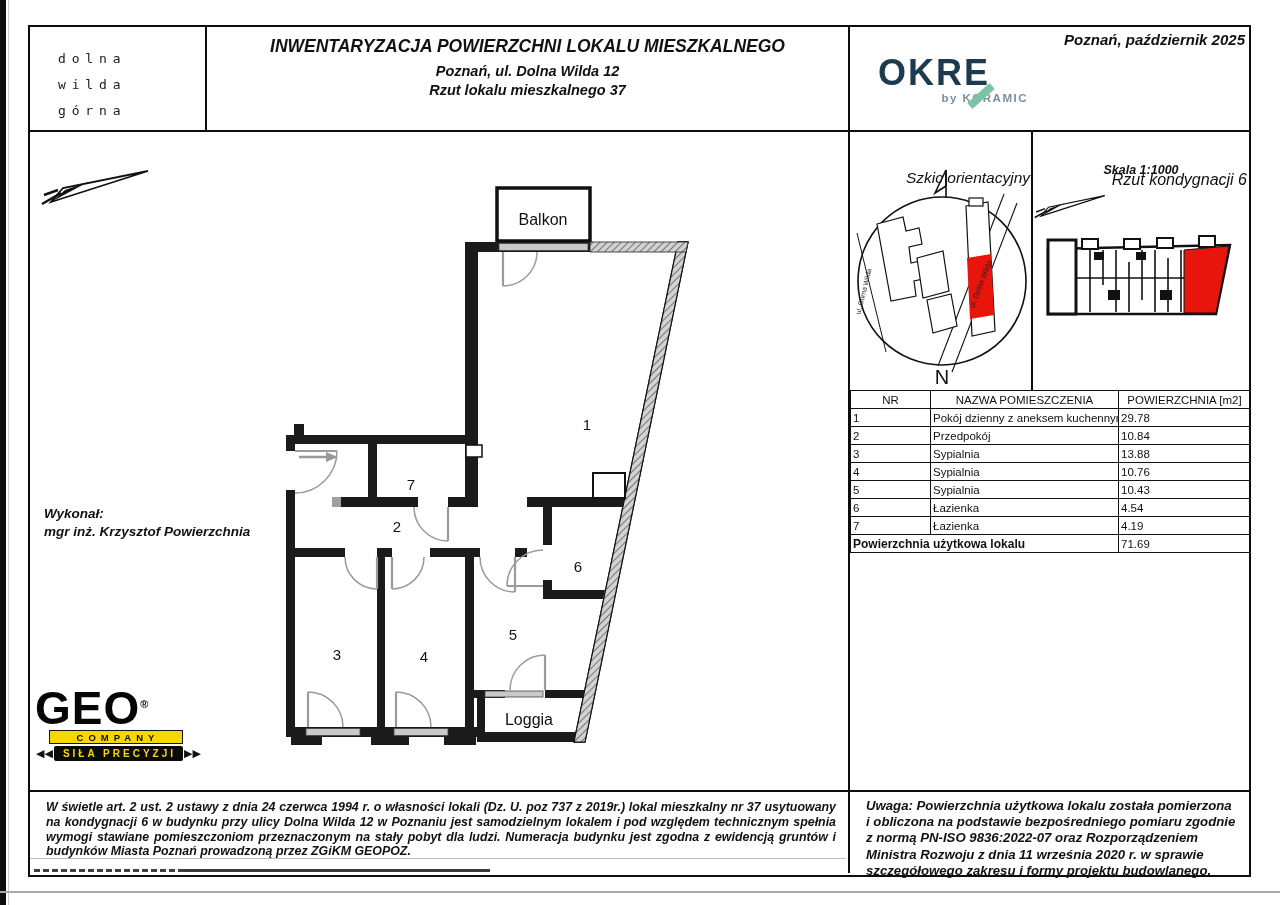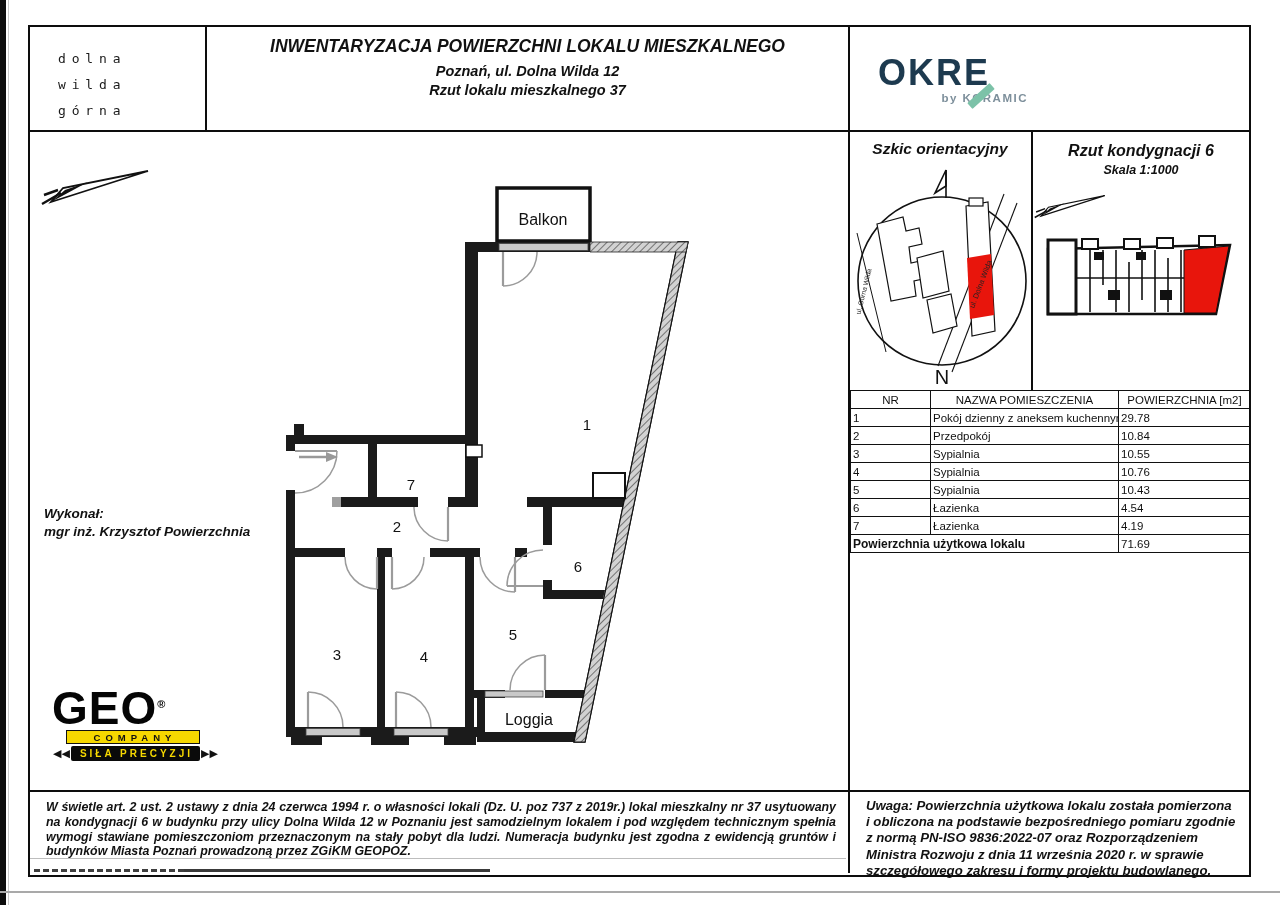--- a/index.html
+++ b/index.html
@@ -12,21 +12,21 @@
                letter-spacing:.45em;line-height:26px;color:#1a1a1a;}
   .doc-title{font-style:italic;font-weight:700;font-size:17.5px;text-align:center;}
   .doc-sub{font-style:italic;font-weight:700;font-size:14.5px;text-align:center;line-height:19px;}
   .date-line{font-style:italic;font-weight:700;font-size:15px;text-align:right;}
   .okre{font-weight:800;font-size:36px;letter-spacing:2px;color:#1d3a4f;line-height:34px;position:relative;}
   .okre .k{position:relative;display:inline-block;}
   .okre .k .teal{position:absolute;width:30px;height:8px;background:#7cc2a8;transform:rotate(-42deg);
                  right:-6px;top:7px;border-radius:1px;}
   .okre-by{font-size:11.5px;letter-spacing:1.5px;color:#7d8f9b;font-weight:700;margin-top:2px;text-align:right;}
   
-  .panel-title{font-style:italic;font-weight:700;font-size:15.5px;text-align:center;}
+  .panel-title{font-style:italic;font-weight:400;font-size:15.5px;text-align:right;margin-top:29px;}
   .panel-scale{font-style:italic;font-weight:700;font-size:12.5px;text-align:center;}
   
   table.areas{border-collapse:collapse;width:400px;table-layout:fixed;}
   table.areas th,table.areas td{border:1.5px solid #111;font-size:11.5px;padding:1px 2px;
                  height:15px;overflow:hidden;white-space:nowrap;}
   table.areas th{font-weight:400;}
   table.areas td.total-l{font-weight:700;font-size:12px;}
   
   .author{font-style:italic;font-weight:600;font-size:13.5px;line-height:18px;}
   .legal{font-style:italic;font-weight:700;font-size:12.4px;line-height:14.8px;text-align:justify;}
@@ -65,20 +65,21 @@
   <div class="abs doc-title" style="left:215px;top:36px;width:625px;">INWENTARYZACJA POWIERZCHNI LOKALU MIESZKALNEGO</div>
 
   <div class="abs estate-logo" style="left:58px;top:46px;">
     <div>dolna</div>
     <div>wilda</div>
     <div>górna</div>
   </div>
   <div class="abs doc-sub" style="left:215px;top:62px;width:625px;">Poznań, ul. Dolna Wilda 12</div>
   <div class="abs doc-sub" style="left:215px;top:81px;width:625px;">Rzut lokalu mieszkalnego 37</div>
 
+  <div class="abs date-line" style="left:960px;top:31px;width:285px;">Poznań, październik 2025</div>
   <div class="abs" style="left:878px;top:56px;width:150px;">
     <div class="okre"><span>OKRE</span><span class="k"><span class="teal"></span></span></div>
     <div class="okre-by">by KORAMIC</div>
   </div>
 
   <div class="abs panel-title" style="left:850px;top:140px;width:180px;">Szkic orientacyjny</div>
   <svg class="abs" style="left:850px;top:160px;" width="182" height="232" viewBox="850 160 182 232">
     <g stroke="#111" fill="none">
       <path d="M946,170 L935,193 L946,186 Z" stroke-width="1.6"></path>
       <line x1="946" y1="170" x2="946" y2="198" stroke-width="1.6"></line>
@@ -163,21 +164,21 @@
             <td>29.78</td>
           </tr>
         <tr>
             <td>2</td>
             <td>Przedpokój</td>
             <td>10.84</td>
           </tr>
         <tr>
             <td>3</td>
             <td>Sypialnia</td>
-            <td>10.55</td>
+            <td>13.88</td>
           </tr>
         <tr>
             <td>4</td>
             <td>Sypialnia</td>
             <td>10.76</td>
           </tr>
         <tr>
             <td>5</td>
             <td>Sypialnia</td>
             <td>10.43</td>
@@ -301,21 +302,21 @@
       <text x="513" y="640" font-size="15">5</text>
       <text x="529" y="725" font-size="16">Loggia</text>
     </g>
   </svg>
 
   <div class="abs author" style="left:44px;top:505px;">
     <div>Wykonał:</div>
     <div>mgr inż. Krzysztof Powierzchnia</div>
   </div>
 
-  <div class="abs" style="left:52px;top:682px;width:170px;">
+  <div class="abs" style="left:35px;top:682px;width:170px;">
     <div class="geo-name"><span>GEO</span><span class="geo-reg">®</span></div>
     <div class="geo-band">COMPANY</div>
     <div class="geo-slogan-row">
       <span class="geo-arrow">◀◀</span>
       <span class="geo-pill">SIŁA PRECYZJI</span>
       <span class="geo-arrow">▶▶</span>
     </div>
   </div>
 
   <div class="abs legal" style="left:46px;top:800px;width:790px;">W świetle art. 2 ust. 2 ustawy z dnia 24 czerwca 1994 r. o własności lokali (Dz. U. poz 737 z 2019r.) lokal mieszkalny nr 37 usytuowany na kondygnacji 6 w budynku przy ulicy Dolna Wilda 12 w Poznaniu jest samodzielnym lokalem i pod względem technicznym spełnia wymogi stawiane pomieszczoniom przeznaczonym na stały pobyt dla ludzi. Numeracja budynku jest zgodna z ewidencją gruntów i budynków Miasta Poznań prowadzoną przez ZGiKM GEOPOZ.</div>

